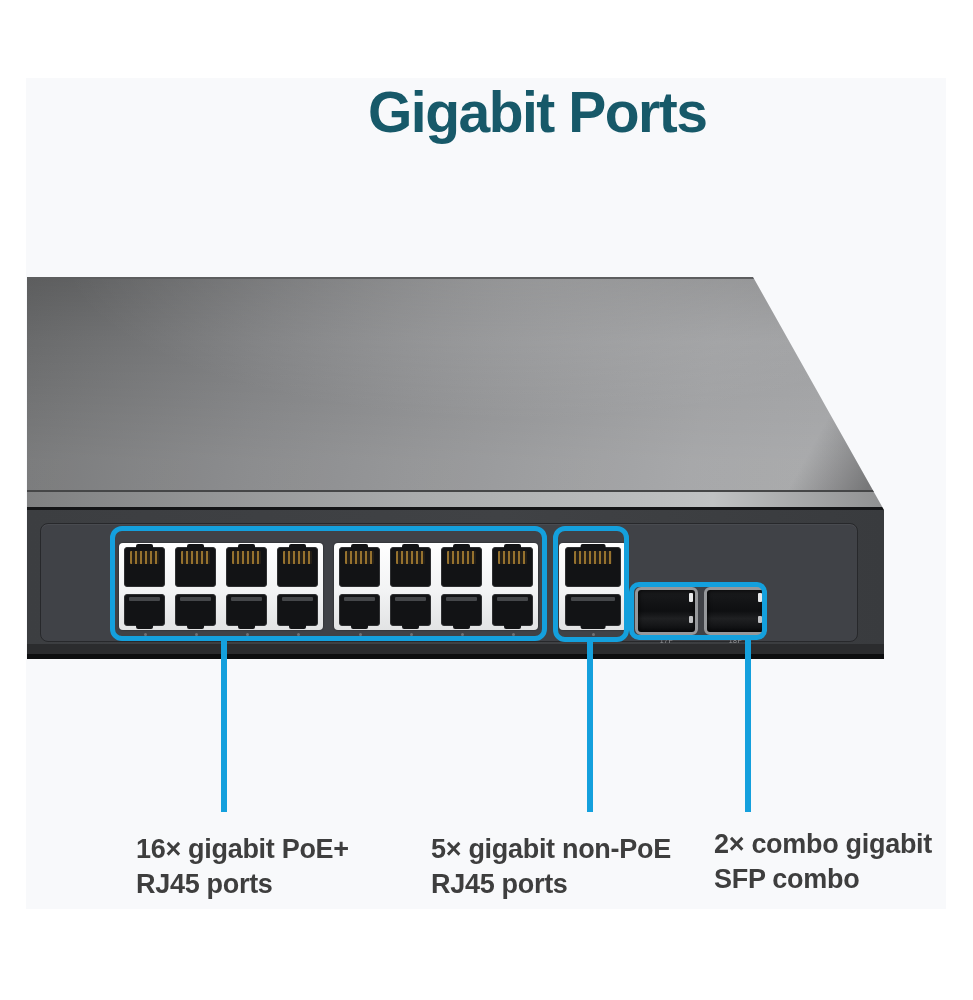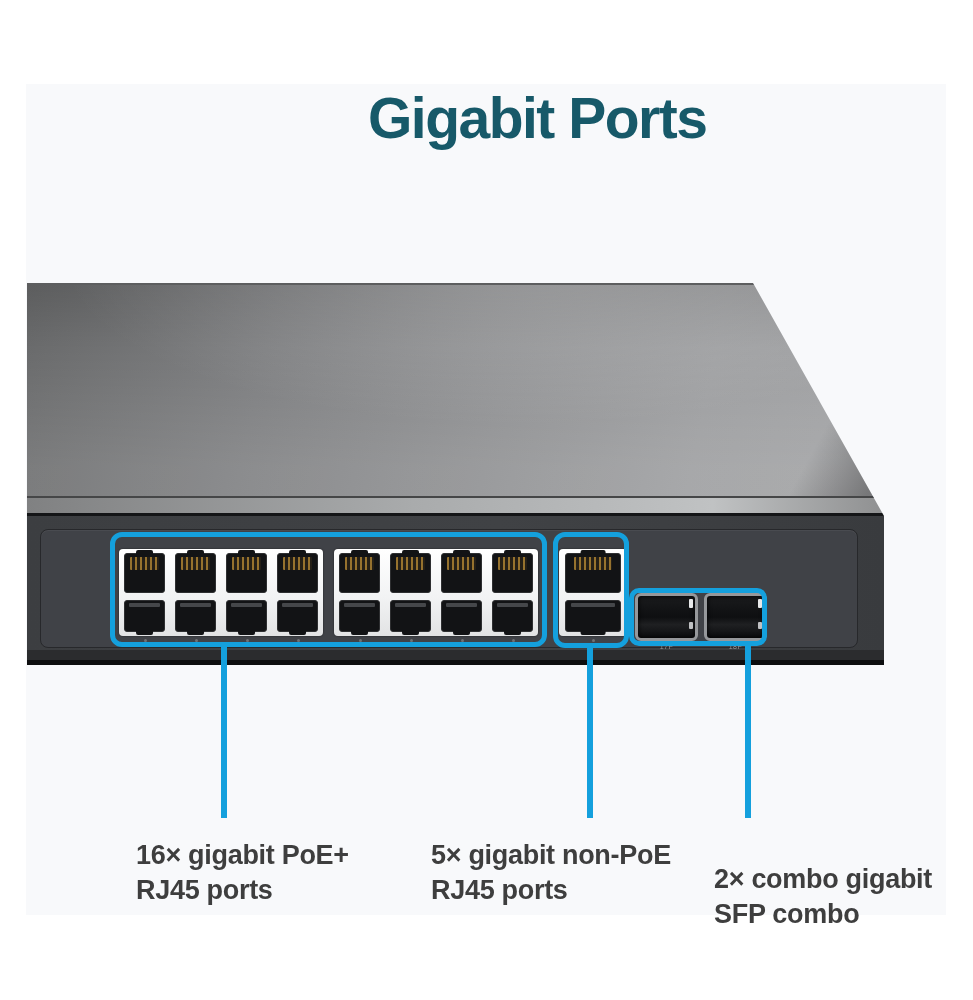--- a/index.html
+++ b/index.html
@@ -1,21 +1,21 @@
 <!DOCTYPE html>
 <html><head>
 <meta charset="utf-8">
 <style>
   html,body{margin:0;padding:0;}
   body{
     width:973px;height:1000px;position:relative;background:#ffffff;
     font-family:"Liberation Sans", sans-serif;overflow:hidden;
   }
   .panel{
-    position:absolute;left:26px;top:84px;width:920px;height:831px;
+    position:absolute;left:26px;top:78px;width:920px;height:831px;
     background:var(--panel-bg,#f8f9fb);
   }
   
   .title{
     position:absolute;left:342px;top:5px;margin:0;
     font-size:57px;line-height:1.05;font-weight:700;letter-spacing:-1.5px;
     color:var(--title-color,#175969);
   }
   
   .switch{
@@ -113,21 +113,21 @@
   #ld1{left:195px;top:563px;height:171px;}
   #ld2{left:561px;top:564px;height:170px;}
   #ld3{left:719px;top:562px;height:172px;}
   
   .callout{
     position:absolute;font-size:27px;line-height:35px;letter-spacing:-0.3px;
     color:var(--label-color,#3e3e3e);font-weight:700;white-space:nowrap;
   }
   #co1{left:110px;top:754px;}
   #co2{left:405px;top:754px;}
-  #co3{left:688px;top:749px;margin-top:29px;}
+  #co3{left:688px;top:749px;}
 </style>
 </head>
 <body style="--accent: #14a0dd; --title-color: #175969; --label-color: #3e3e3e; --panel-bg: #f8f9fb;">
 
 <div class="panel">
 
   <h1 class="title">Gigabit Ports</h1>
 
   <div class="switch">
     <div class="lid">

